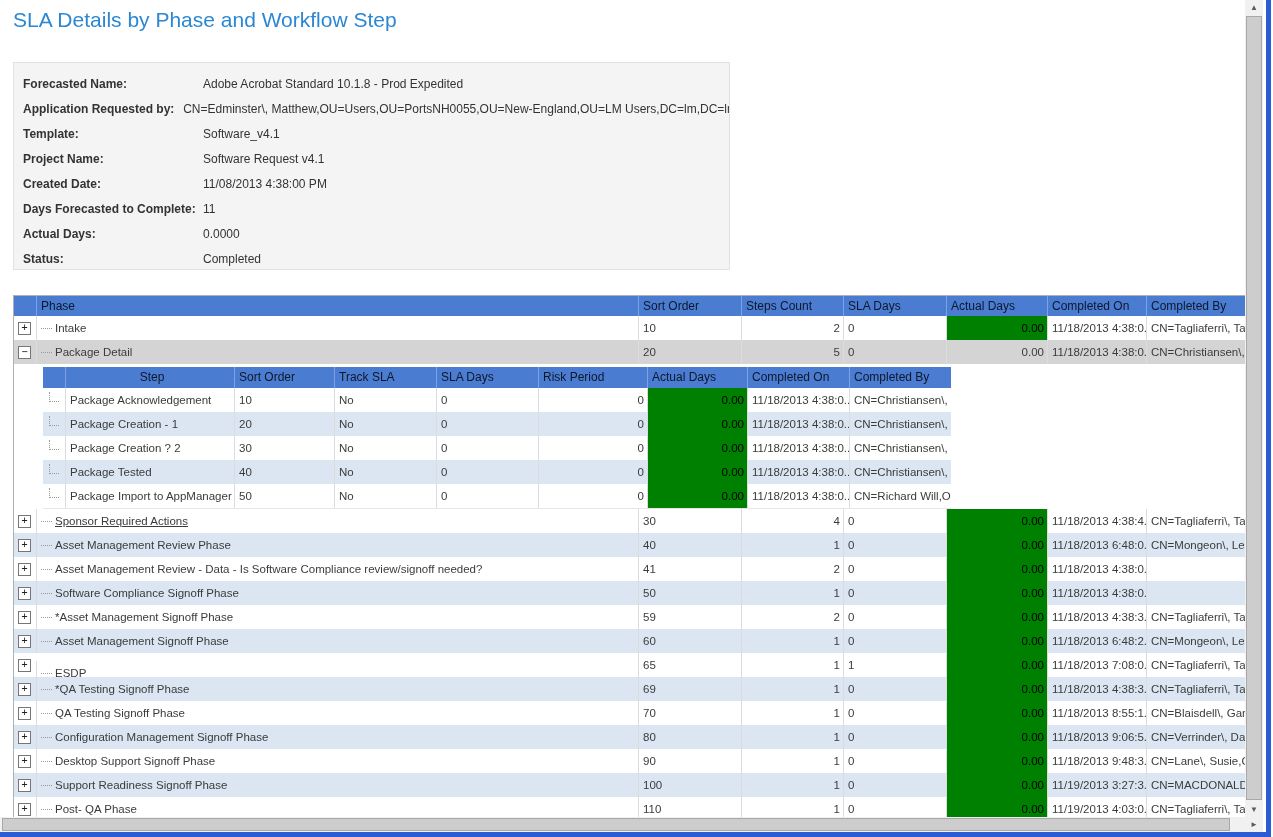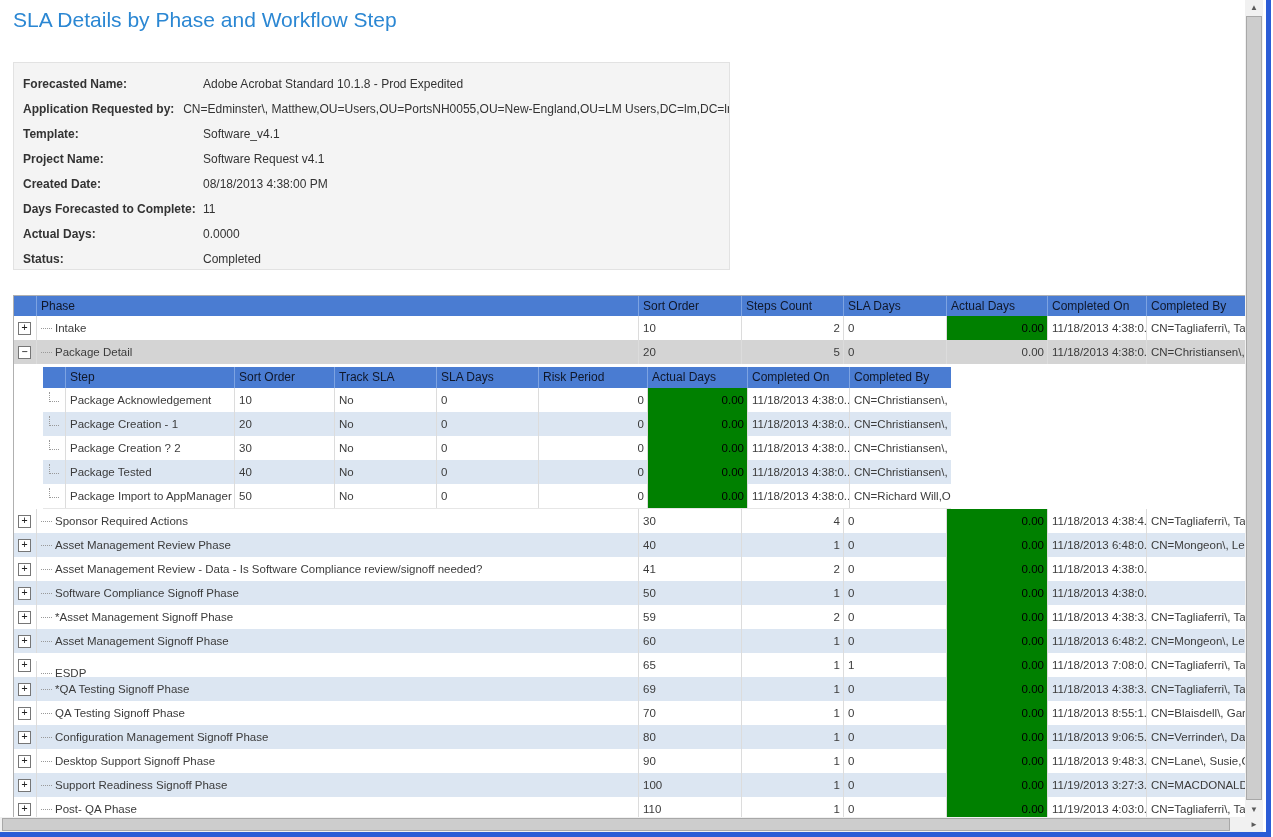--- a/index.html
+++ b/index.html
@@ -74,21 +74,21 @@
       <div class="irow">
         <span class="ilabel">Template:</span>
         <span class="ivalue">Software_v4.1</span>
       </div>
       <div class="irow">
         <span class="ilabel">Project Name:</span>
         <span class="ivalue">Software Request v4.1</span>
       </div>
       <div class="irow">
         <span class="ilabel">Created Date:</span>
-        <span class="ivalue">08/18/2013 4:38:00 PM</span>
+        <span class="ivalue">11/08/2013 4:38:00 PM</span>
       </div>
       <div class="irow">
         <span class="ilabel">Days Forecasted to Complete:</span>
         <span class="ivalue">11</span>
       </div>
       <div class="irow">
         <span class="ilabel">Actual Days:</span>
         <span class="ivalue">0.0000</span>
       </div>
       <div class="irow">
@@ -128,21 +128,21 @@
         <div class="cell" style="width: 103px;"><span>20</span></div>
         <div class="cell right" style="width: 102px;"><span>5</span></div>
         <div class="cell" style="width: 103px;"><span>0</span></div>
         <div class="cell right" style="width: 101px;"><span>0.00</span></div>
         <div class="cell" style="width: 99px;"><span>11/18/2013 4:38:0...</span></div>
         <div class="cell" style="width: 101px;"><span>CN=Christiansen\, ..</span></div>
       </div>
       <div class="nested">
         <div class="hrow">
           <div class="hcell" style="width: 22px;"></div>
-          <div class="hcell" style="width: 169px;">Step</div>
+          <div class="hcell" style="width: 169px; text-align: center;">Step</div>
           <div class="hcell" style="width: 100px;">Sort Order</div>
           <div class="hcell" style="width: 102px;">Track SLA</div>
           <div class="hcell" style="width: 102px;">SLA Days</div>
           <div class="hcell" style="width: 109px;">Risk Period</div>
           <div class="hcell" style="width: 100px;">Actual Days</div>
           <div class="hcell" style="width: 102px;">Completed On</div>
           <div class="hcell" style="width: 102px;">Completed By</div>
         </div>
         <div class="grow normal">
           <div class="cell expcell" style="width: 22px;">
@@ -207,21 +207,21 @@
           <div class="cell right" style="width: 109px;"><span>0</span></div>
           <div class="cell right green" style="width: 100px;"><span>0.00</span></div>
           <div class="cell" style="width: 102px;"><span>11/18/2013 4:38:0...</span></div>
           <div class="cell" style="width: 102px;"><span>CN=Richard Will,O...</span></div>
         </div>
       </div>
       <div class="grow normal">
         <div class="cell expcell" style="width: 22px;">
           <span class="expbox">+</span>
         </div>
-        <div class="cell" style="width: 602px;"><span class="conn"></span><span>Sponsor Required Actions</span></div>
+        <div class="cell" style="width: 602px; text-decoration: underline;"><span class="conn"></span><span>Sponsor Required Actions</span></div>
         <div class="cell" style="width: 103px;"><span>30</span></div>
         <div class="cell right" style="width: 102px;"><span>4</span></div>
         <div class="cell" style="width: 103px;"><span>0</span></div>
         <div class="cell right green" style="width: 101px;"><span>0.00</span></div>
         <div class="cell" style="width: 99px;"><span>11/18/2013 4:38:4...</span></div>
         <div class="cell" style="width: 101px;"><span>CN=Tagliaferri\, Ta..</span></div>
       </div>
       <div class="grow alt">
         <div class="cell expcell" style="width: 22px;">
           <span class="expbox">+</span>

